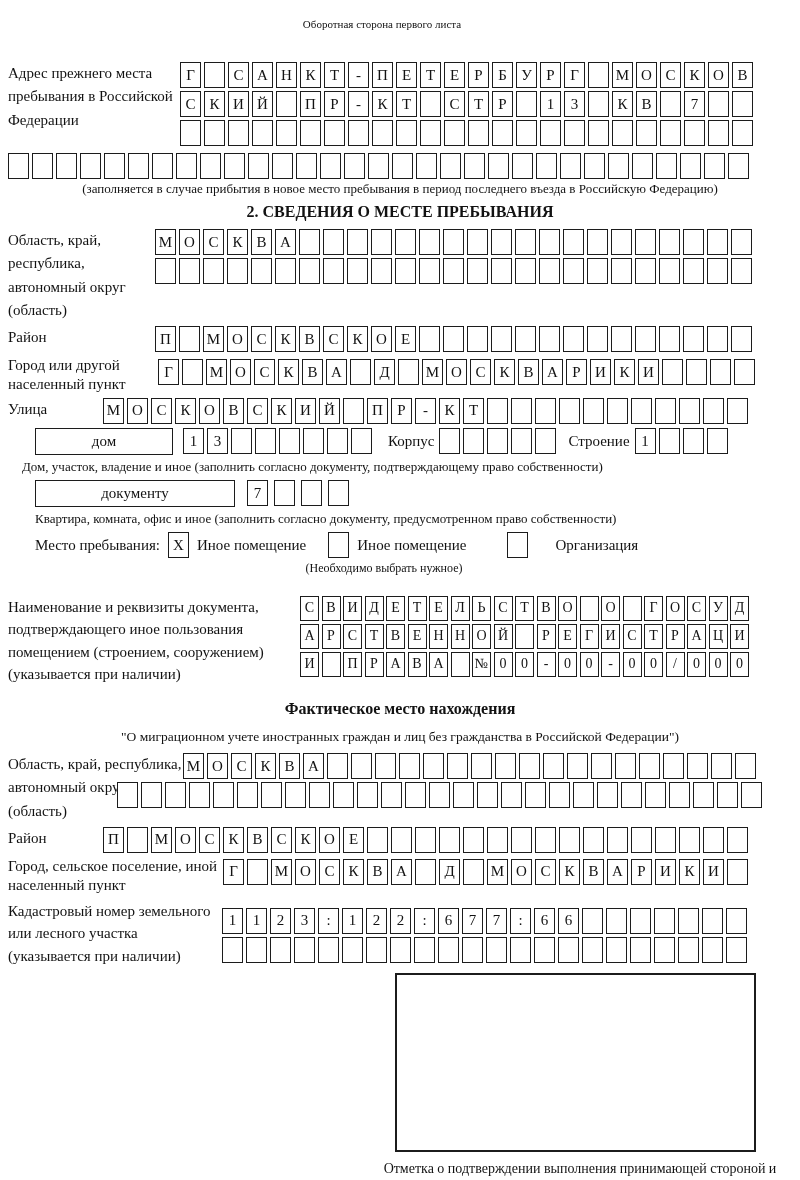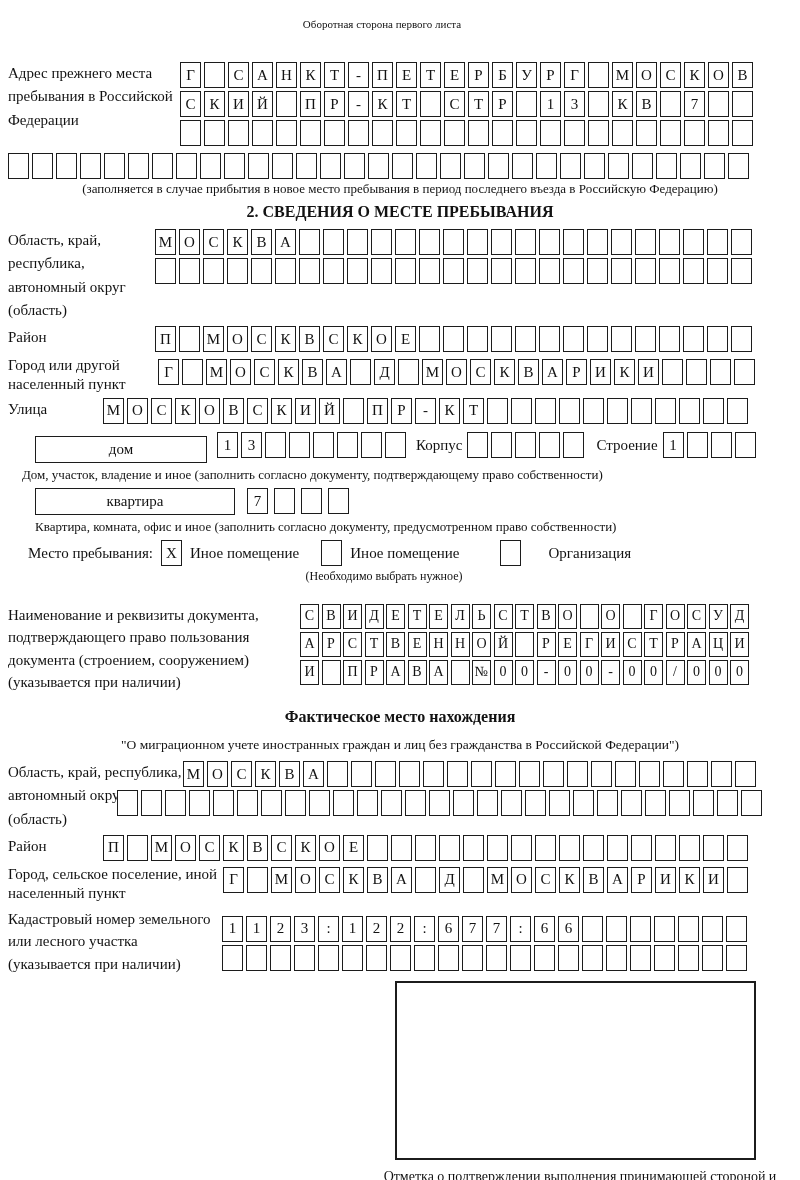--- a/index.html
+++ b/index.html
@@ -308,73 +308,73 @@
       <span class="cell"></span>
       <span class="cell"></span>
       <span class="cell"></span>
       <span class="cell"></span>
       <span class="cell"></span>
       <span class="cell"></span>
     </div>
 </div>
 
 <div class="frow" style="margin-left:27px;align-items:center;">
-  <div class="labelbox" style="width:172px;margin-top:8px;">дом</div>
+  <div class="labelbox" style="width:138px;">дом</div>
   <div class="grid" style="margin-left:10px;">
       <span class="cell">1</span>
       <span class="cell">3</span>
       <span class="cell"></span>
       <span class="cell"></span>
       <span class="cell"></span>
       <span class="cell"></span>
       <span class="cell"></span>
       <span class="cell"></span>
     </div>
-  <div class="inline-lbl" style="margin-left:10px;margin-right:5px;">Корпус</div>
+  <div class="inline-lbl" style="margin-left:16px;margin-right:5px;">Корпус</div>
   <div class="grid">
       <span class="cell"></span>
       <span class="cell"></span>
       <span class="cell"></span>
       <span class="cell"></span>
       <span class="cell"></span>
     </div>
   <div class="inline-lbl" style="margin-left:12px;margin-right:5px;">Строение</div>
   <div class="grid">
       <span class="cell">1</span>
       <span class="cell"></span>
       <span class="cell"></span>
       <span class="cell"></span>
     </div>
 </div>
 <div class="caption" style="text-align:left;margin-left:14px;">Дом, участок, владение и иное (заполнить согласно документу, подтверждающему право собственности)</div>
 
 <div class="frow" style="margin-left:27px;align-items:center;">
-  <div class="labelbox" style="width:200px;">квартира</div>
+  <div class="labelbox" style="width:200px;">документу</div>
   <div class="grid" style="margin-left:12px;gap:6px;">
       <span class="cell">7</span>
       <span class="cell"></span>
       <span class="cell"></span>
       <span class="cell"></span>
     </div>
 </div>
 <div class="caption" style="text-align:left;margin-left:27px;">Квартира, комната, офис и иное (заполнить согласно документу, предусмотренном право собственности)</div>
 
-<div class="frow" style="margin-left:20px;align-items:center;margin-bottom:2px;">
+<div class="frow" style="margin-left:27px;align-items:center;margin-bottom:2px;">
   <div class="inline-lbl">Место пребывания:</div>
   <div class="cell" style="margin-left:8px;">X</div>
   <div class="inline-lbl" style="margin-left:8px;">Иное помещение</div>
   <div class="cell" style="margin-left:22px;"></div>
   <div class="inline-lbl" style="margin-left:8px;">Иное помещение</div>
   <div class="cell" style="margin-left:40px;"></div>
   <div class="inline-lbl" style="margin-left:28px;">Организация</div>
 </div>
 <div class="note-center">(Необходимо выбрать нужное)</div>
 
 <div class="frow">
-  <div class="flabel" style="width:292px;line-height:1.5;">Наименование и реквизиты документа, подтверждающего право пользования документа (строением, сооружением) (указывается при наличии)</div>
+  <div class="flabel" style="width:292px;line-height:1.5;">Наименование и реквизиты документа, подтверждающего иное пользования помещением (строением, сооружением) (указывается при наличии)</div>
   <div class="rows">
     <div class="grid grid-sm">
         <span class="cell">С</span>
         <span class="cell">В</span>
         <span class="cell">И</span>
         <span class="cell">Д</span>
         <span class="cell">Е</span>
         <span class="cell">Т</span>
         <span class="cell">Е</span>
         <span class="cell">Л</span>

